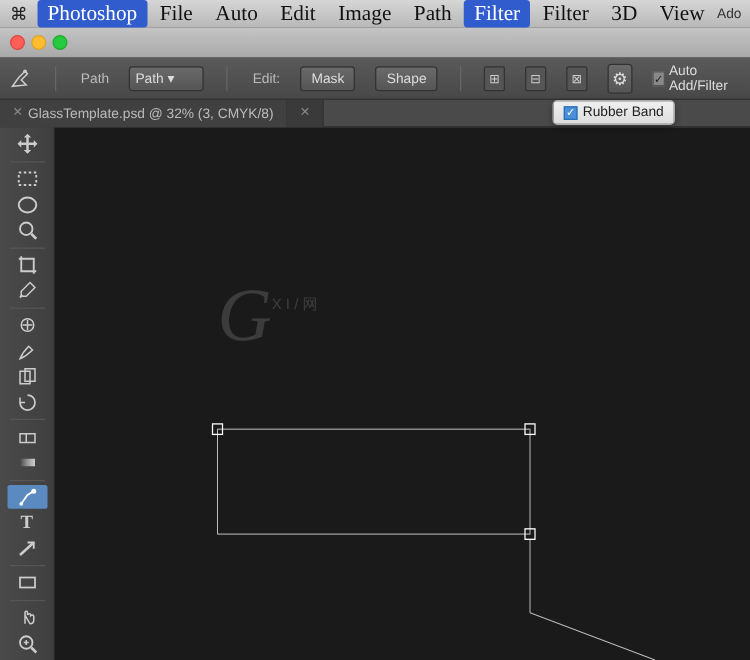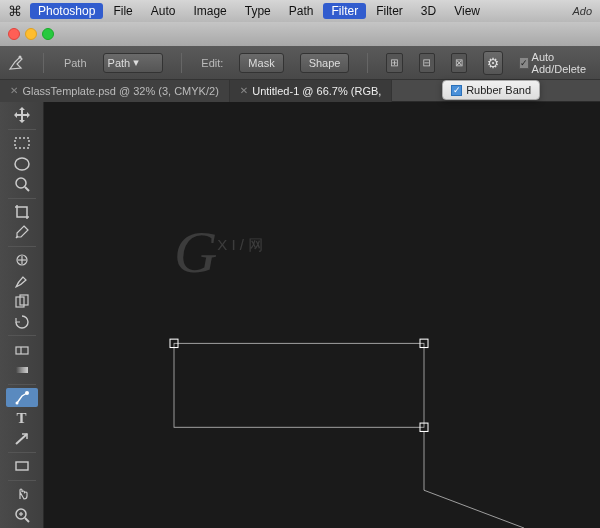--- a/index.html
+++ b/index.html
@@ -23,35 +23,35 @@
       gap: 2px;
     }
     .apple-logo {
       font-size: 14px;
       color: #222;
       margin-right: 6px;
       cursor: default;
     }
     .menu-item {
       padding: 1px 8px;
-      font-size: 12px;
+      font-size: 17px;
       color: #111;
       border-radius: 3px;
       cursor: default;
       white-space: nowrap;
+      font-family: Liberation Serif, serif;
     }
     .menu-item.active {
       background: #315cce;
       color: white;
     }
     .menu-bar-right {
       margin-left: auto;
       font-size: 11px;
       color: #333;
-      font-style: italic;
     }
 
     
     .window-chrome {
       display: flex;
       align-items: center;
       height: 24px;
       background: linear-gradient(to bottom, #c5c5c5, #a8a8a8);
       padding: 0 8px;
       gap: 6px;
@@ -293,43 +293,43 @@
       font-size: 60px;
       line-height: 1;
     }
     .watermark-text {
       display: flex;
       flex-direction: column;
       justify-content: center;
       padding-top: 12px;
       font-family: Arial, sans-serif;
       font-style: normal;
-      font-size: 15px;
+      font-size: 12px;
       line-height: 1.5;
     }
 
     
     .canvas-svg {
       position: absolute;
       top: 0; left: 0;
       width: 100%;
       height: 100%;
       pointer-events: none;
     }
   </style>
 </head>
 <body>
 
 <div class="menu-bar">
   <span class="apple-logo">⌘</span>
   <span class="menu-item active">Photoshop</span>
   <span class="menu-item">File</span>
   <span class="menu-item">Auto</span>
+  <span class="menu-item">Edit</span>
   <span class="menu-item">Image</span>
-  <span class="menu-item">Type</span>
   <span class="menu-item">Path</span>
   <span class="menu-item active">Filter</span>
   <span class="menu-item">Filter</span>
   <span class="menu-item">3D</span>
   <span class="menu-item">View</span>
   <span class="menu-bar-right">Ado</span>
 </div>
 
 <div class="window-chrome">
   <div class="traffic-lights">
@@ -365,37 +365,36 @@
   <div class="toolbar-separator"></div>
 
   <div class="tool-icon" style="width:20px;height:20px;background:#555;border:1px solid #333;border-radius:2px;font-size:10px;">⊞</div>
   <div class="tool-icon" style="width:20px;height:20px;background:#555;border:1px solid #333;border-radius:2px;font-size:10px;">⊟</div>
   <div class="tool-icon" style="width:20px;height:20px;background:#555;border:1px solid #333;border-radius:2px;font-size:10px;">⊠</div>
 
   <div class="toolbar-gear">⚙</div>
 
   <div class="toolbar-checkbox-group">
     <div class="toolbar-checkbox">✓</div>
-    <span>Auto Add/Delete</span>
+    <span>Auto Add/Filter</span>
   </div>
 
   <div class="tooltip-popup">
     <div class="tooltip-check">✓</div>
     <span>Rubber Band</span>
   </div>
 </div>
 
 <div class="tabs-bar">
   <div class="tab">
     <span class="tab-close">✕</span>
-    <span>GlassTemplate.psd @ 32% (3, CMYK/2)</span>
+    <span>GlassTemplate.psd @ 32% (3, CMYK/8)</span>
   </div>
   <div class="tab active">
     <span class="tab-close">✕</span>
-    <span>Untitled-1 @ 66.7% (RGB,</span>
   </div>
 </div>
 
 <div class="main-area">
 
   <div class="left-toolbar">
 
     <div class="lt-tool">
       <svg width="18" height="18" viewBox="0 0 18 18">
           <path d="M9 1 L12 4 L10 4 L10 8 L14 8 L14 6 L17 9 L14 12 L14 10 L10 10 L10 14 L12 14 L9 17 L6 14 L8 14 L8 10 L4 10 L4 12 L1 9 L4 6 L4 8 L8 8 L8 4 L6 4 Z" fill="#ccc"></path>

